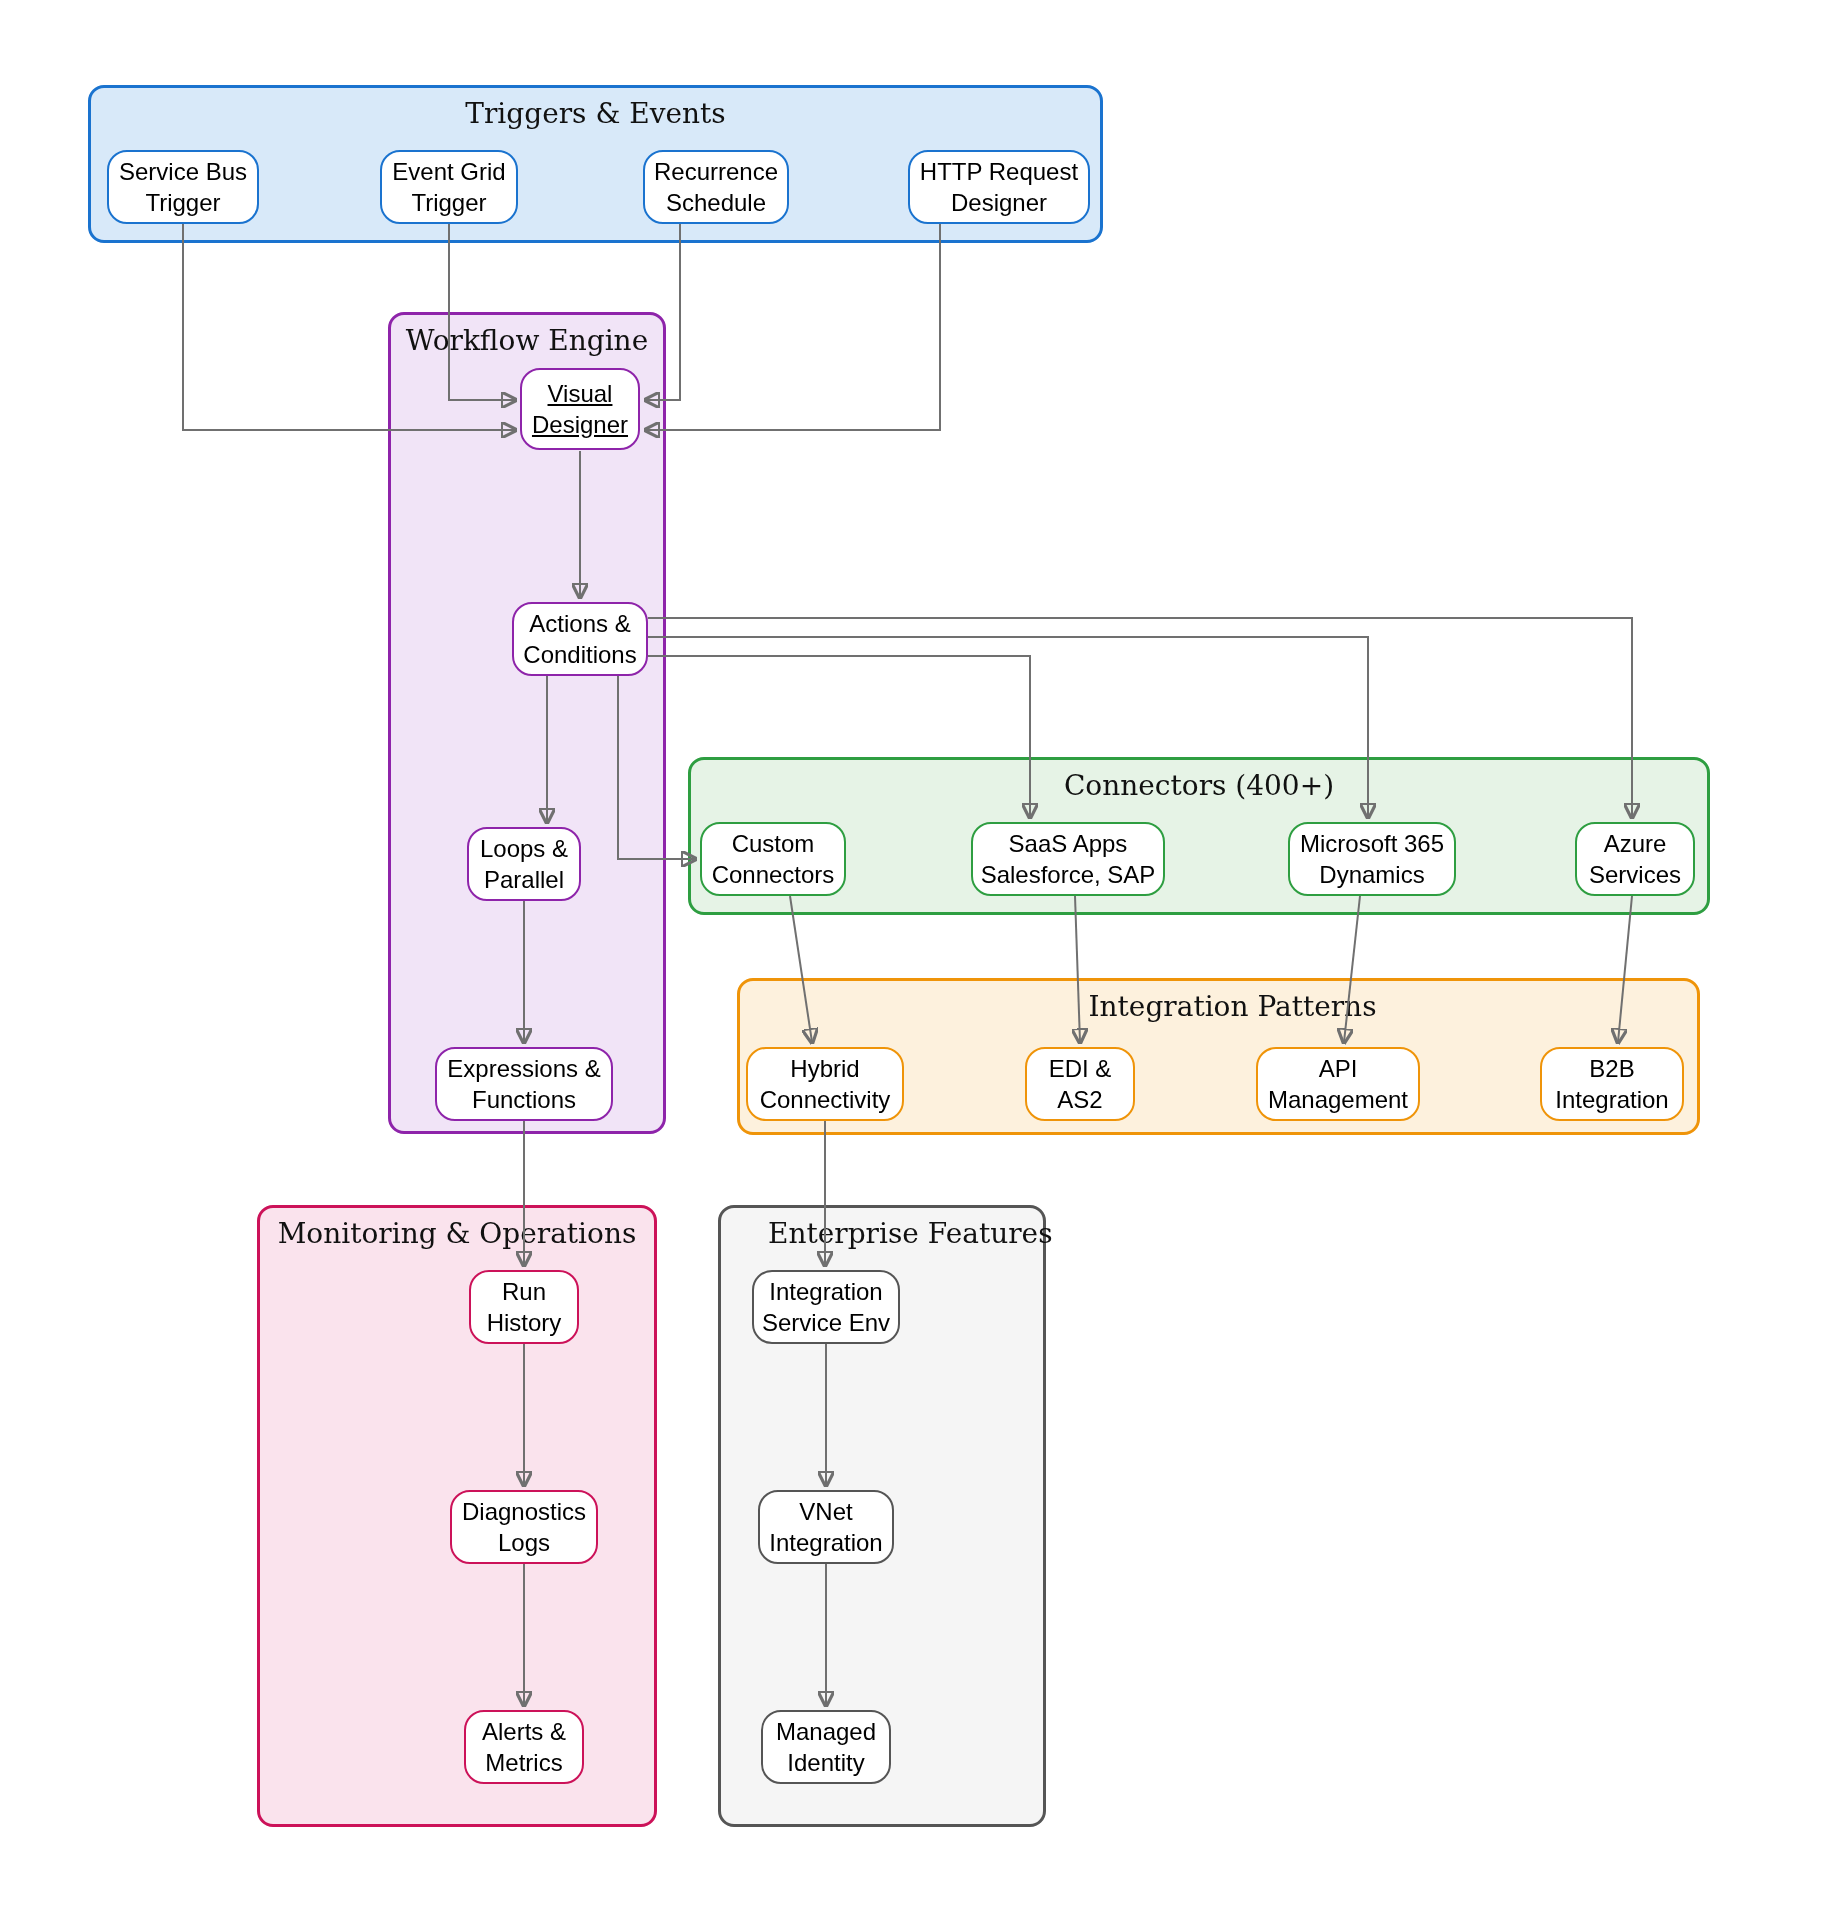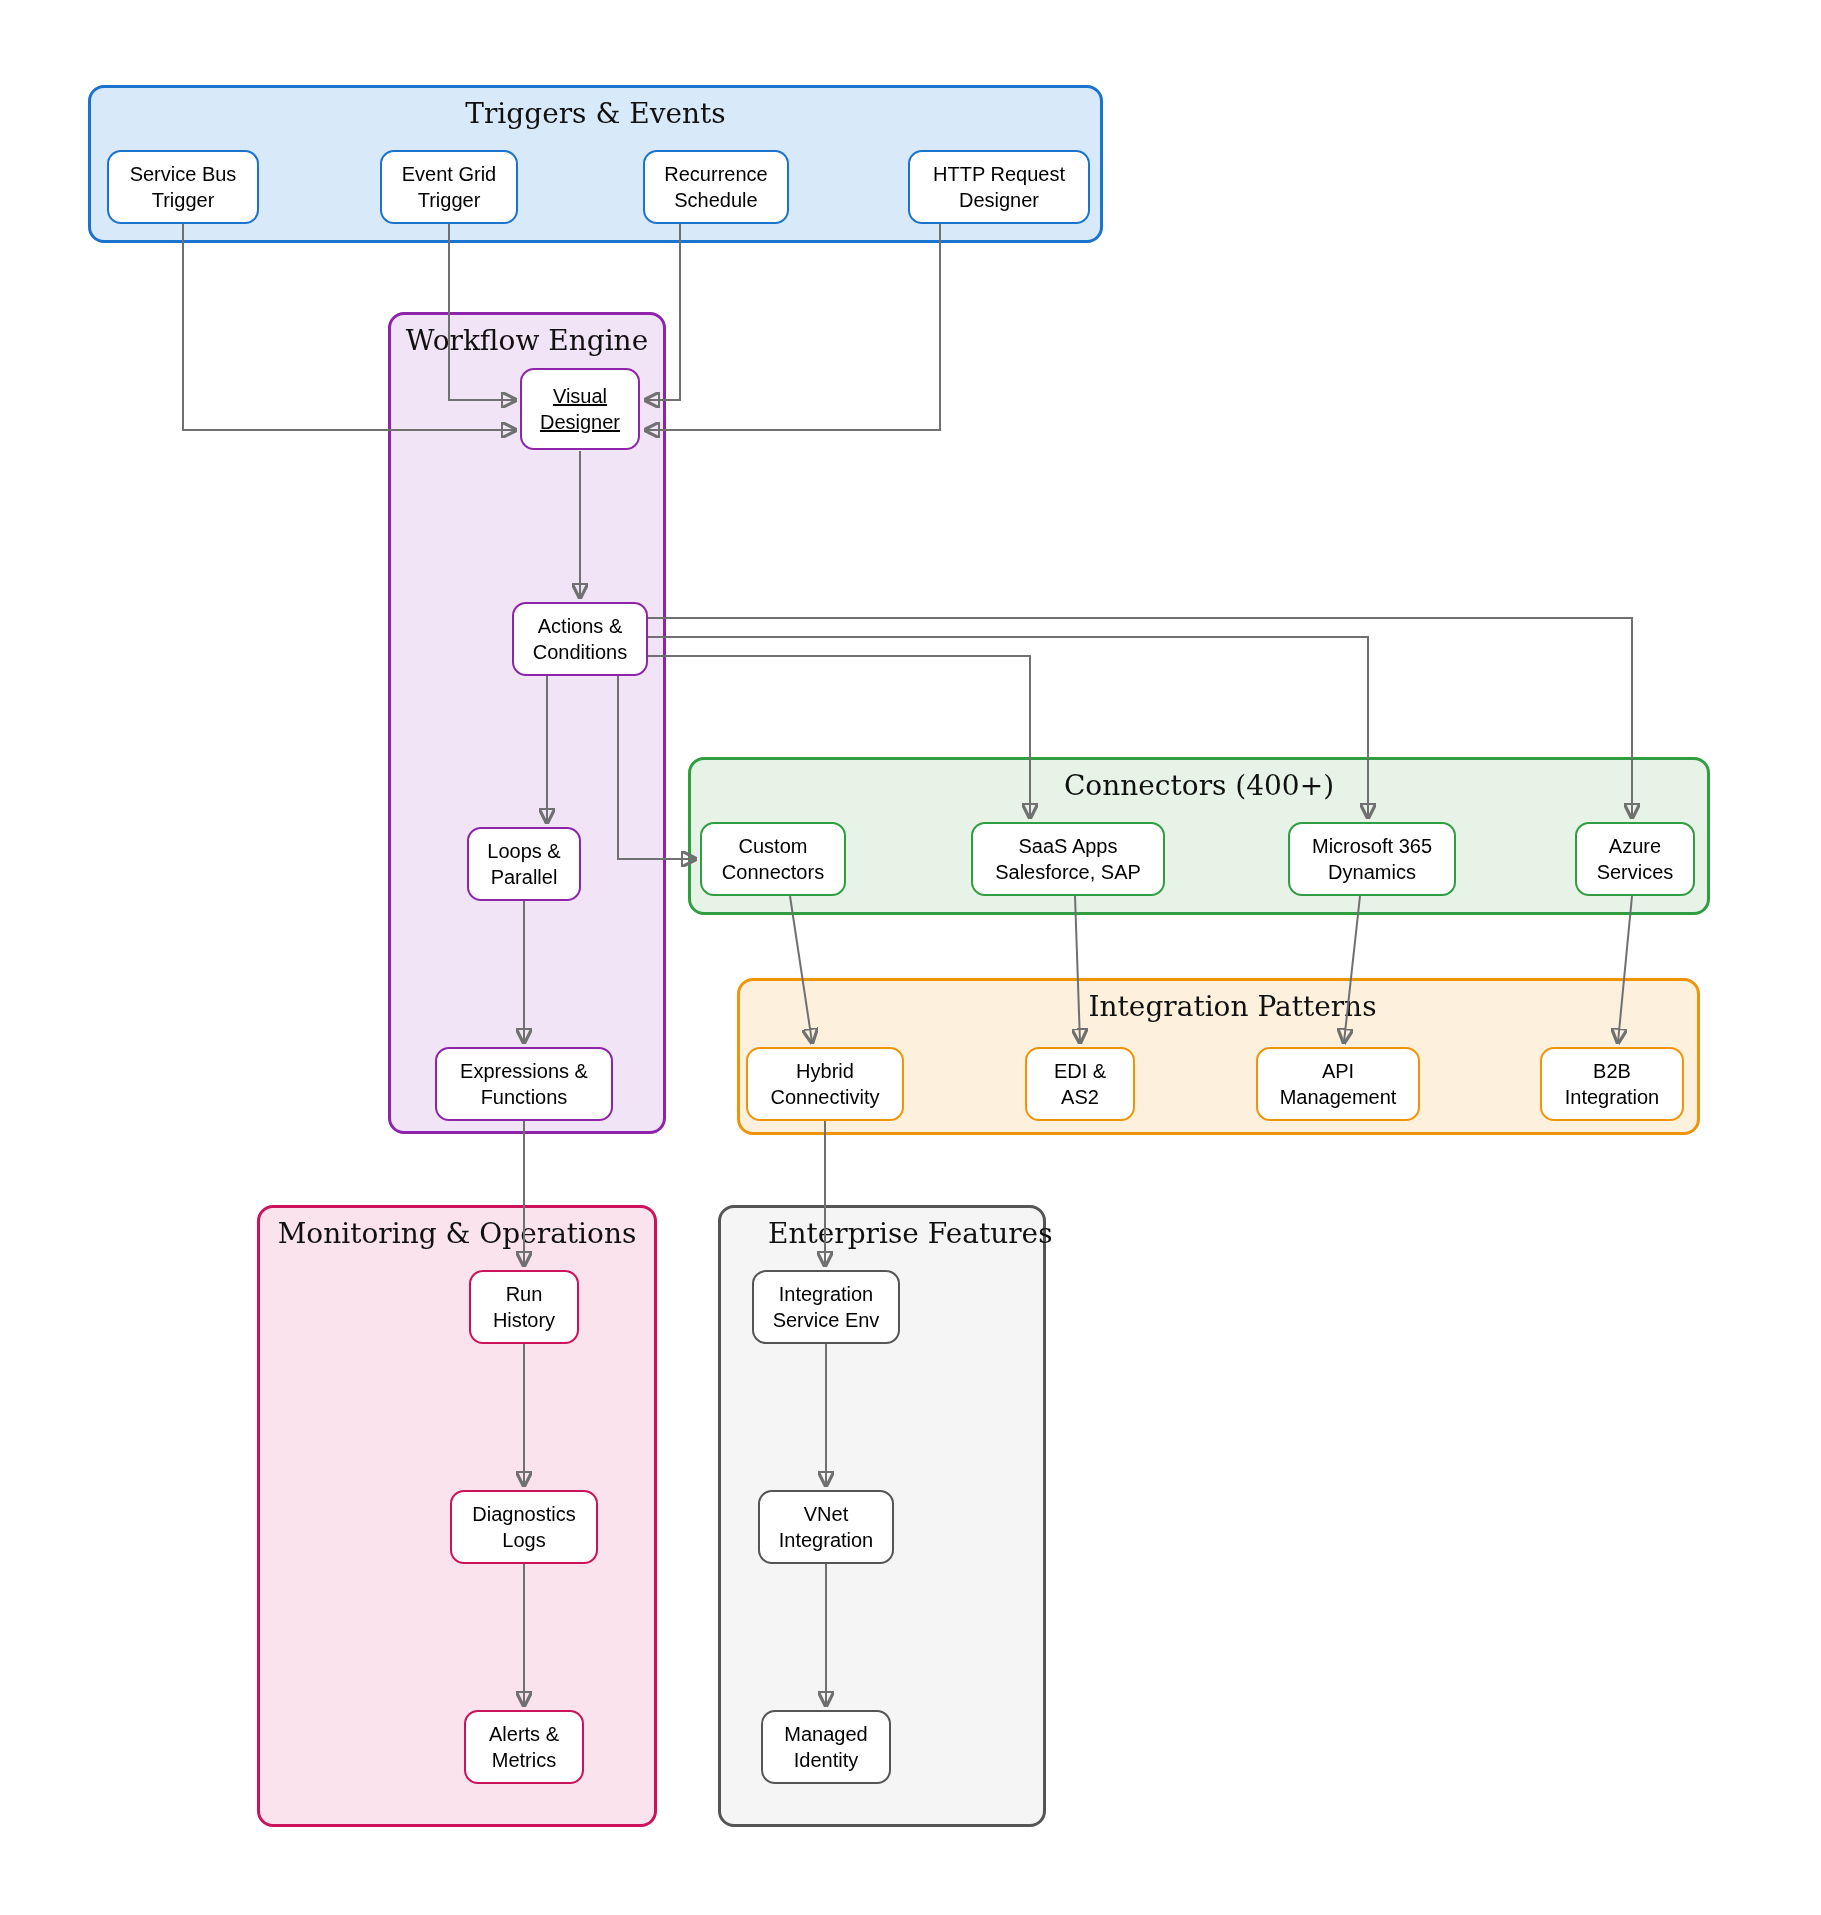--- a/index.html
+++ b/index.html
@@ -31,27 +31,27 @@
   .c-workflow   { background: #f1e4f7; border-color: #8e24aa; }
   .c-connectors { background: #e6f3e6; border-color: #2e9e41; }
   .c-patterns   { background: #fdf1dd; border-color: #ef9409; padding-left: 28px; }
   .c-monitoring { background: #fae3ed; border-color: #cc1259; }
   .c-enterprise { background: #f5f5f5; border-color: #555555; }
 
   .node {
     position: absolute;
     background: #ffffff;
     border: 2px solid #000;
-    border-radius: 14px;
+    border-radius: 20px;
     box-sizing: border-box;
     display: flex;
     align-items: center;
     justify-content: center;
     text-align: center;
-    font-size: 20px;
+    font-size: 24px;
     line-height: 1.3;
     color: #000000;
     z-index: 3;
   }
   .node span { white-space: pre-line; }
   .n-blue   { border-color: #1a73cf; }
   .n-purple { border-color: #8e24aa; }
   .n-green  { border-color: #2e9e41; }
   .n-orange { border-color: #ef9409; }
   .n-pink   { border-color: #cc1259; }

